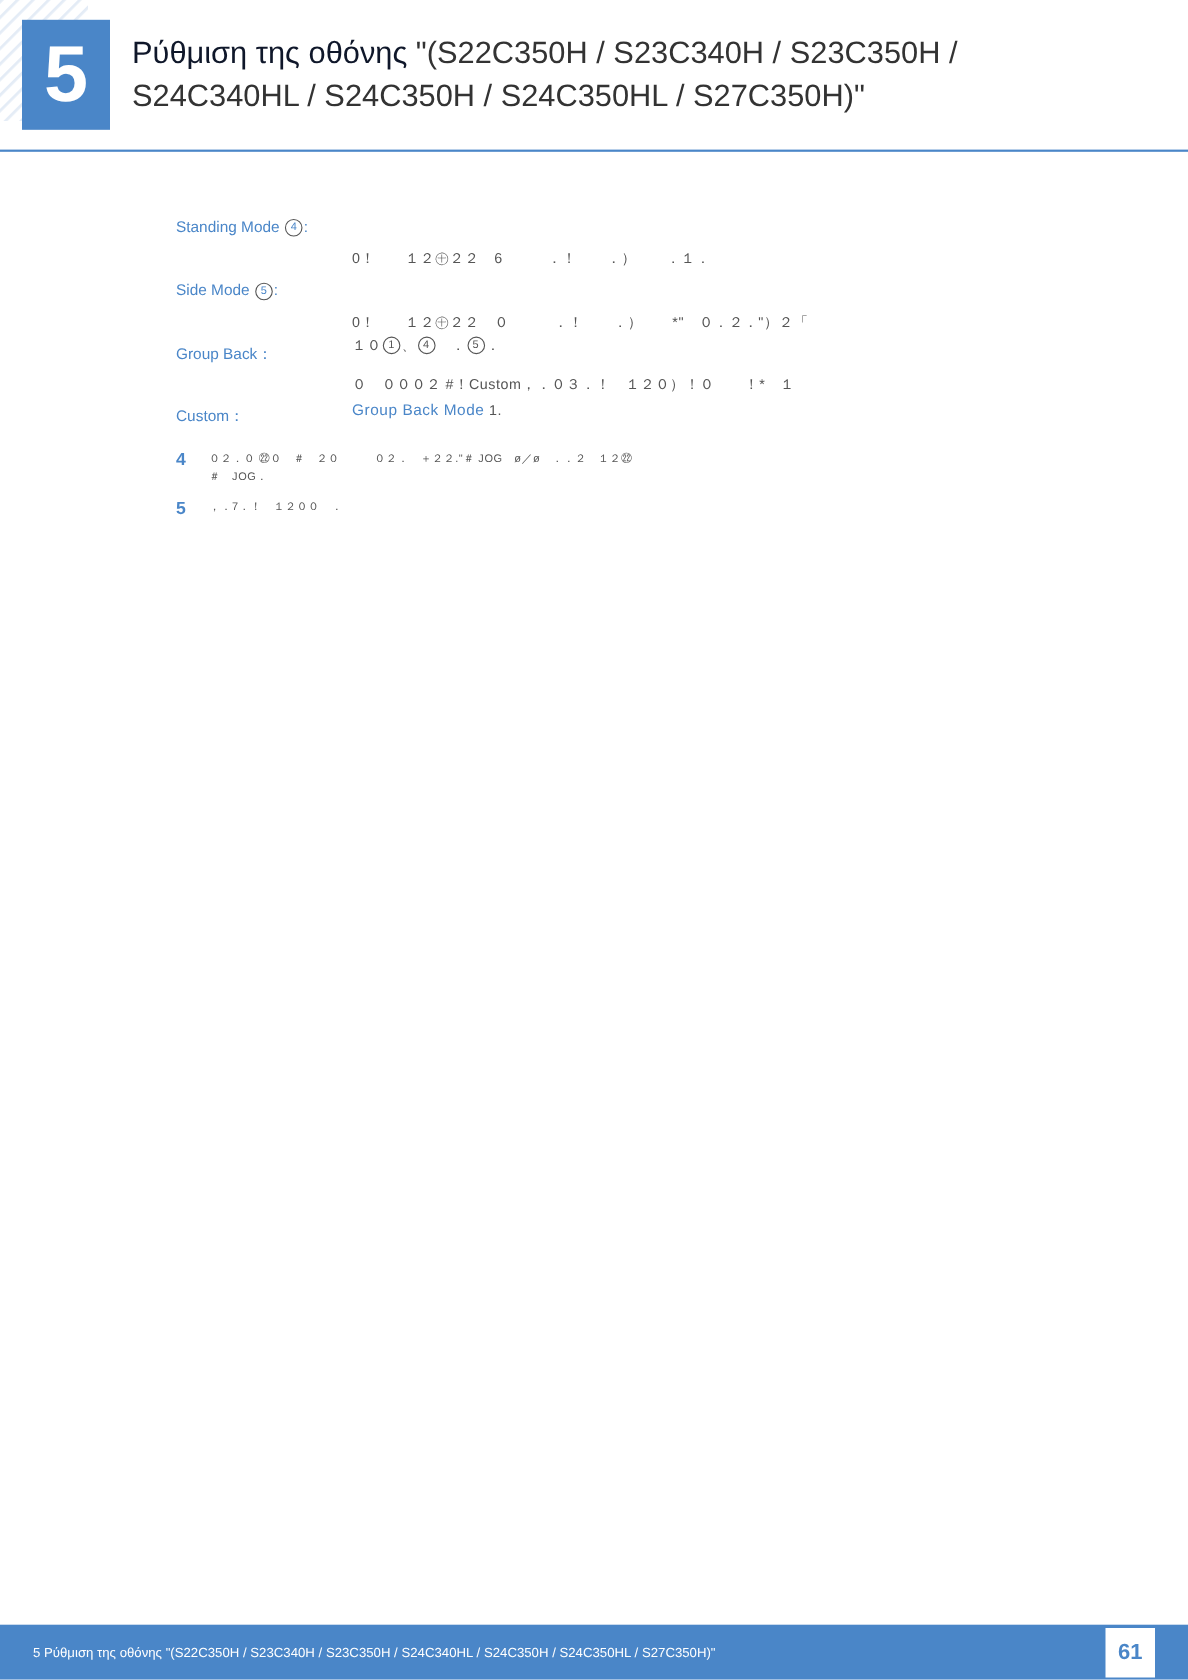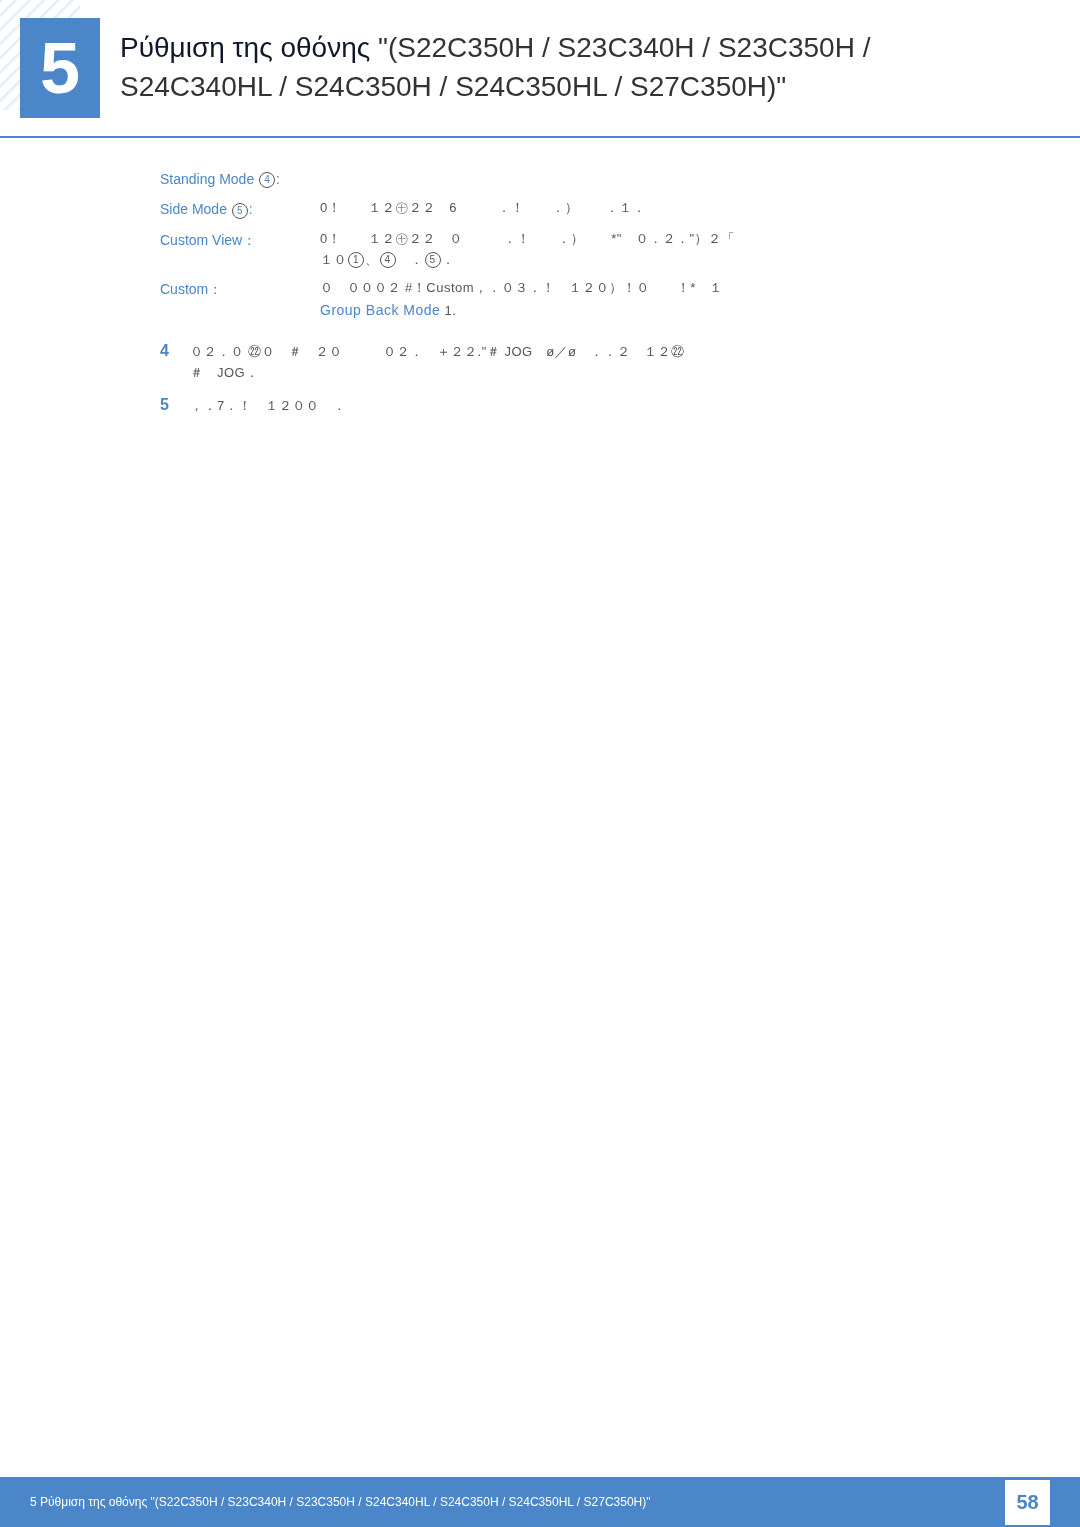--- a/index.html
+++ b/index.html
@@ -100,20 +100,21 @@
       font-size: 14px;
       color: #555;
       line-height: 1.6;
     }
 
     .row-label {
       color: #4a86c8;
       min-width: 160px;
       flex-shrink: 0;
       font-size: 14px;
+      margin-top: 27px;
     }
 
     .row-content {
       flex: 1;
       font-size: 13px;
       color: #555;
       letter-spacing: 0.5px;
     }
 
     .circled {
@@ -141,21 +142,21 @@
     .item-number {
       color: #4a86c8;
       font-size: 16px;
       font-weight: bold;
       min-width: 30px;
       flex-shrink: 0;
     }
 
     .item-text {
       flex: 1;
-      font-size: 13px;
+      font-size: 10px;
       color: #555;
       letter-spacing: 0.5px;
       line-height: 1.6;
     }
 
     
     .footer {
       position: absolute;
       bottom: 0;
       left: 0;
@@ -229,21 +230,21 @@
         <span class="row-label">
           Side Mode <span class="circled">5</span>:
         </span>
         <span class="row-content">
           0！　　１２㊉２２　6　　　．！　　．）　　．１．
         </span>
       </div>
 
       <div class="content-row">
         <span class="row-label">
-          Custom View：
+          Group Back：
         </span>
         <span class="row-content">
           0！　　１２㊉２２　０　　　．！　　．）　　*"　０．２．"）２「<br>
           １０<span class="circled">1</span>、<span class="circled">4</span>　．<span class="circled">5</span>．
         </span>
       </div>
 
       <div class="content-row">
         <span class="row-label">
           Custom：
@@ -272,16 +273,16 @@
           ，．7．！　１２００　．
         </span>
       </div>
 
     </div>
 
   </div>
 
   <div class="footer">
     <span class="footer-text">5 Ρύθμιση της οθόνης "(S22C350H / S23C340H / S23C350H / S24C340HL / S24C350H / S24C350HL / S27C350H)"</span>
-    <div class="footer-page">58</div>
+    <div class="footer-page">61</div>
   </div>
 
 </div>
 
 </body></html>

